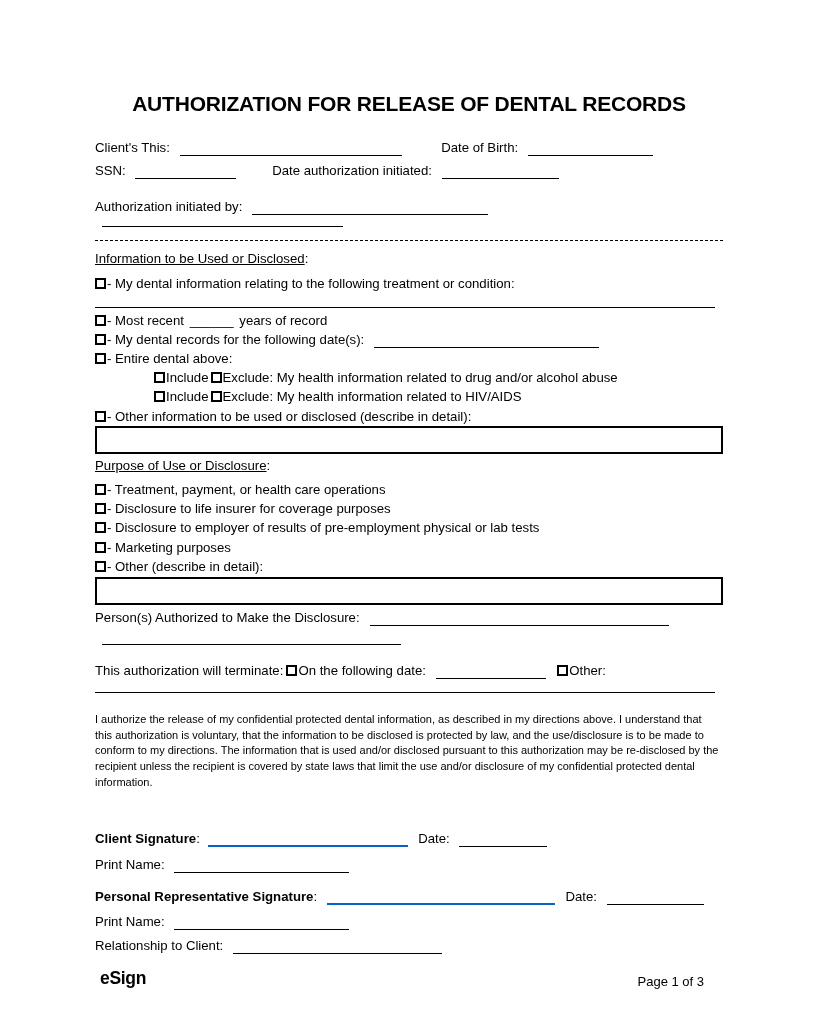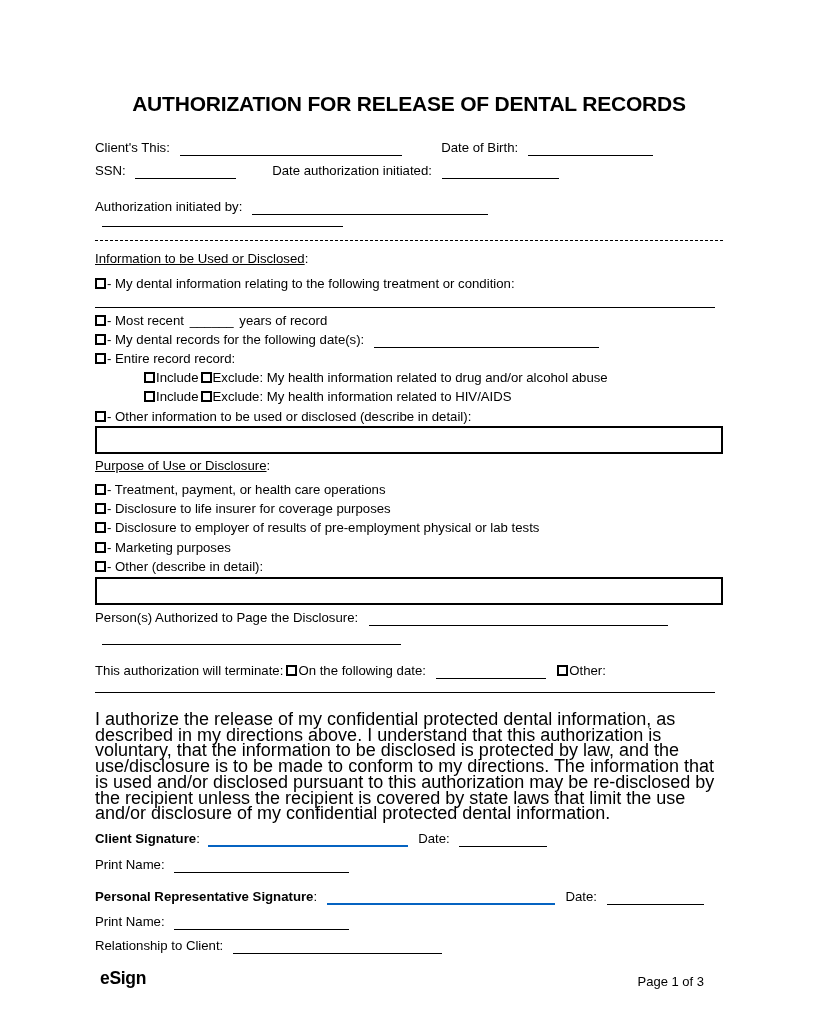--- a/index.html
+++ b/index.html
@@ -103,38 +103,38 @@
   }
 
   
   .check-row {
     position: absolute;
     left: 0;
     font-size: 13.2px;
     line-height: 16px;
     white-space: nowrap;
   }
-  .check-row.indent { left: 49px; }
+  .check-row.indent { left: 59px; }
 
   
   .entrybox {
     position: absolute;
     left: 0;
     width: 628px;
     border: 2.2px solid #000;
     box-sizing: border-box;
     background: #fff;
   }
 
   
   .para {
     position: absolute;
     left: 0;
     width: 624px;
-    font-size: 18px;
+    font-size: 11px;
     line-height: 15.7px;
     text-align: left;
     white-space: normal;
   }
 
   .bold { font-weight: bold; }
 
   
   .footer-logo {
     position: absolute;
@@ -199,21 +199,21 @@
       <span class="lbl" style="margin:0 2px;">______</span>
       <span class="lbl">years of record</span>
     </div>
 
     <div class="check-row" style="top:332px;">
       <span class="cb"></span><span class="lbl">- My dental records for the following date(s):</span>
       <span class="line" style="width:225px; margin-left:6px;"></span>
     </div>
 
     <div class="check-row" style="top:351px;">
-      <span class="cb"></span><span class="lbl">- Entire record record:</span>
+      <span class="cb"></span><span class="lbl">- Entire dental above:</span>
     </div>
 
     <div class="check-row indent" style="top:370px;">
       <span class="cb"></span><span class="lbl">Include</span><span class="cb" style="margin-left:2px;"></span><span class="lbl">Exclude: My health information related to drug and/or alcohol abuse</span>
     </div>
 
     <div class="check-row indent" style="top:389px;">
       <span class="cb"></span><span class="lbl">Include</span><span class="cb" style="margin-left:2px;"></span><span class="lbl">Exclude: My health information related to HIV/AIDS</span>
     </div>
 
@@ -243,21 +243,21 @@
       <span class="cb"></span><span class="lbl">- Marketing purposes</span>
     </div>
 
     <div class="check-row" style="top:559px;">
       <span class="cb"></span><span class="lbl">- Other (describe in detail):</span>
     </div>
 
     <div class="entrybox" style="top:577px; height:28px;"></div>
 
     <div class="row" style="top:610px;">
-      <span class="lbl">Person(s) Authorized to Page the Disclosure:</span>
+      <span class="lbl">Person(s) Authorized to Make the Disclosure:</span>
       <span class="line" style="width:299px; margin-left:7px;"></span>
     </div>
 
     <div class="row" style="top:629px;">
       <span class="line" style="width:299px; margin-left:7px;"></span>
     </div>
 
     <div class="row" style="top:663px;">
       <span class="lbl">This authorization will terminate:</span><span class="cb" style="margin-left:3px;"></span><span class="lbl">On the following date:</span>
       <span class="line" style="width:110px; margin-left:6px;"></span>

